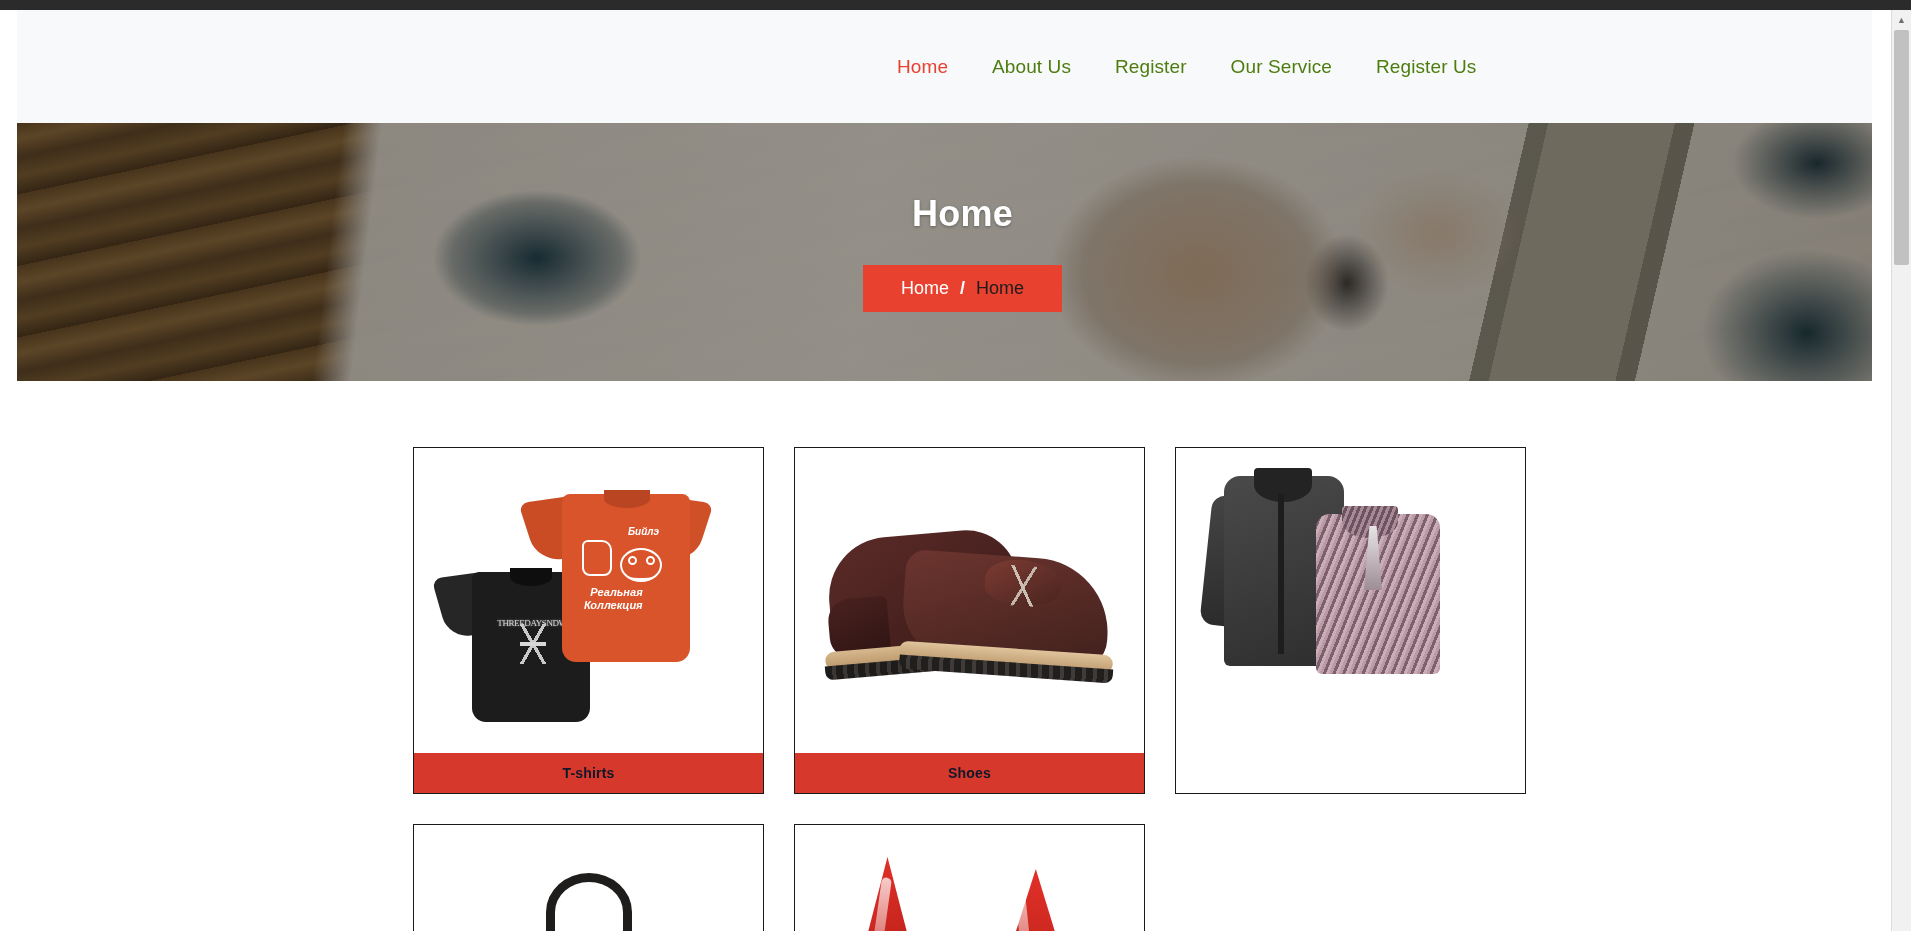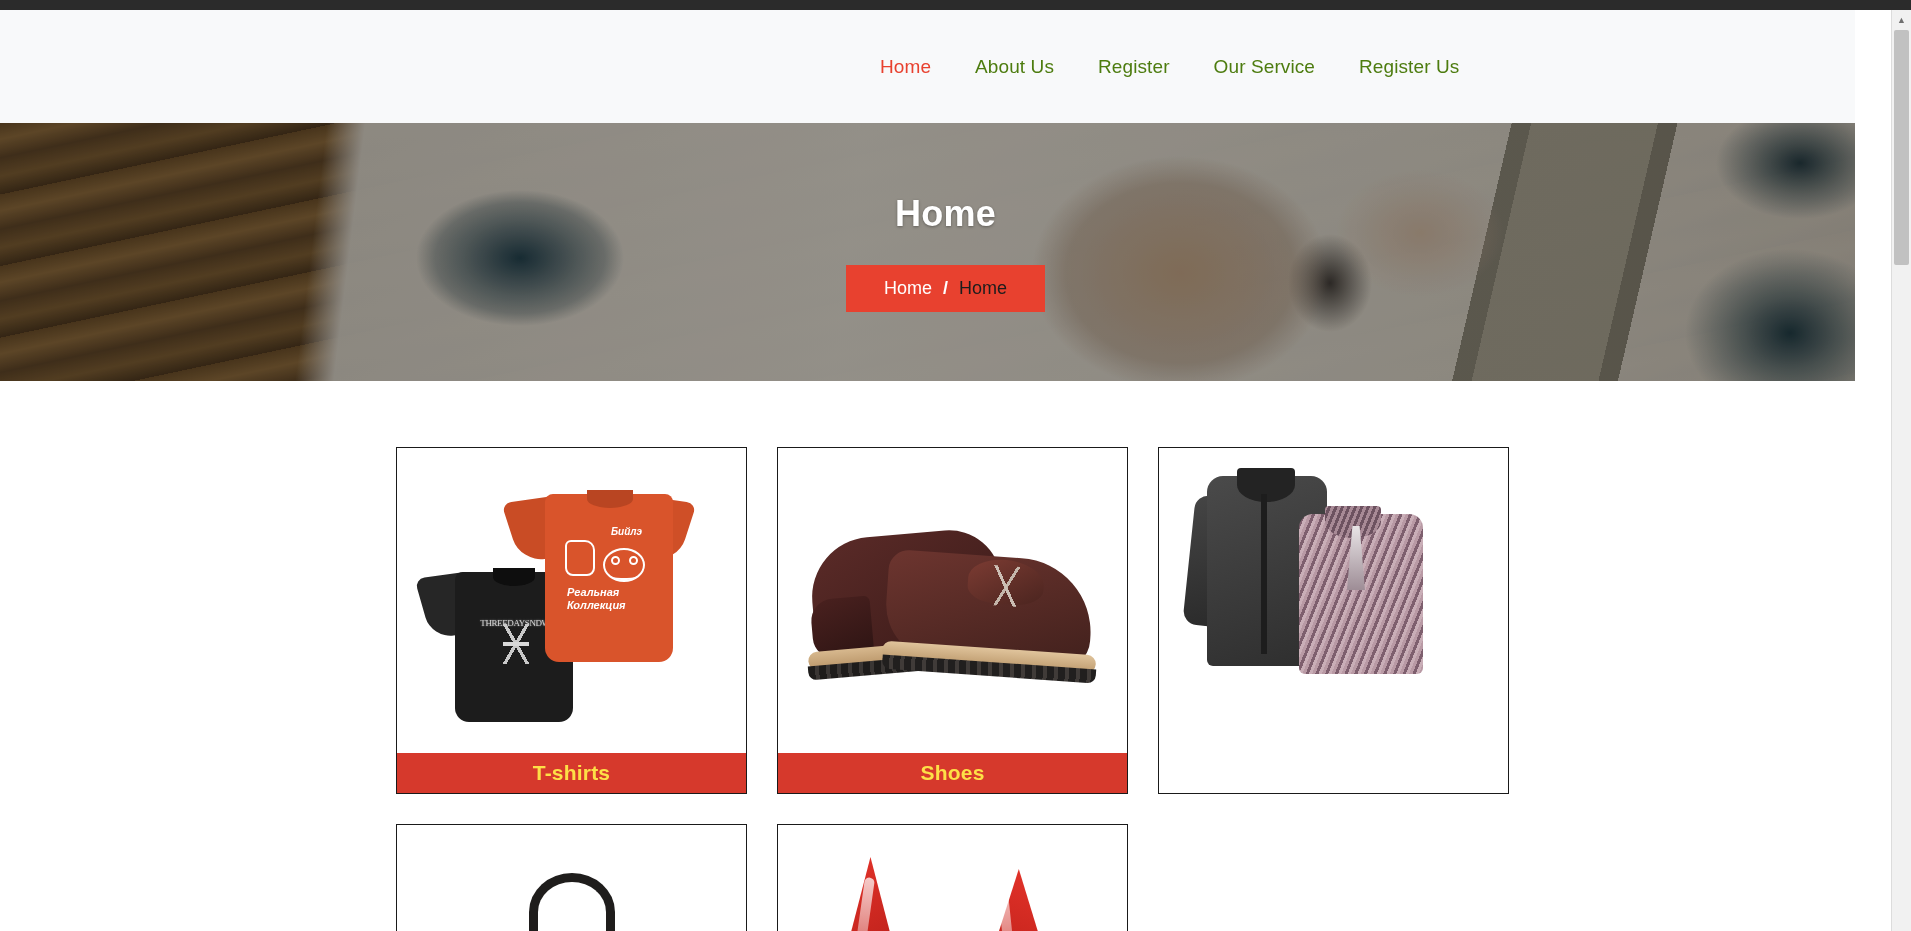--- a/index.html
+++ b/index.html
@@ -17,21 +17,21 @@
     position: absolute;
     top: 0; left: 0;
     width: 1911px;
     height: 10px;
     background: #2b2b2b;
   }
 
   
   #viewport {
     position: absolute;
-    top: 10px; left: 0;
+    top: 10px; left: 17px;
     width: 1855px;
     height: 921px;
     overflow: hidden;
     background: #ffffff;
   }
 
   
   #scrollbar-track {
     position: absolute;
     top: 10px;
@@ -190,22 +190,22 @@
   .product-media {
     width: 349px;
     height: 305px;
     background: #ffffff;
     position: relative;
     overflow: hidden;
   }
   .product-label {
     height: 40px;
     background: #d6392c;
-    color: #fde047;
-    font-size: 21px;
+    color: #0f172a;
+    font-size: 14px;
     font-weight: bold;
     display: flex;
     align-items: center;
     justify-content: center;
     letter-spacing: .2px;
   }
 
   
 
   
@@ -271,21 +271,21 @@
     width: 28px; height: 12px;
     border-bottom: 2.5px solid #ffffff;
     border-radius: 0 0 40% 40%;
   }
   #tee-orange .txt1 {
     position: absolute; left: 96px; top: 48px;
     color: #ffffff; font-size: 10px; font-style: italic; font-weight: bold;
   }
   #tee-orange .txt2 {
     position: absolute; left: 52px; top: 108px;
-    color: #ffffff; font-size: 11px; font-style: italic; font-weight: bold; line-height: 13px;
+    color: #ffffff; font-size: 11px; font-style: italic; font-weight: bold; line-height: 13px; text-align: right;
   }
 
   
   #wallet-open-back {
     position: absolute; left: 56px; top: 48px;
     width: 238px; height: 112px;
     background: #23262b;
     transform: skewY(-5deg);
     border-radius: 4px;
   }

